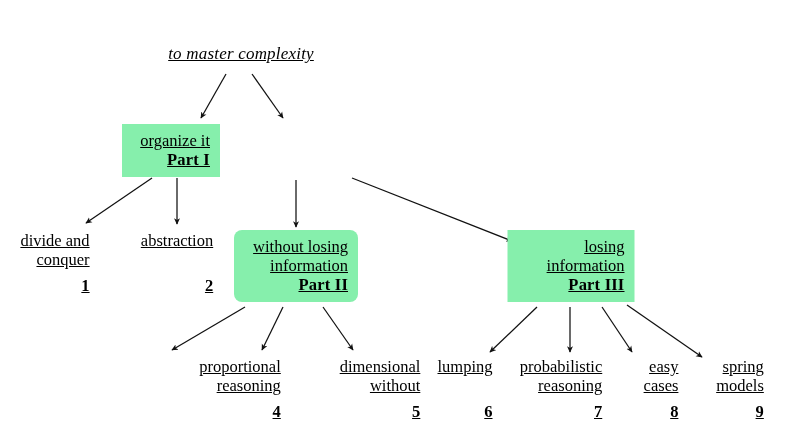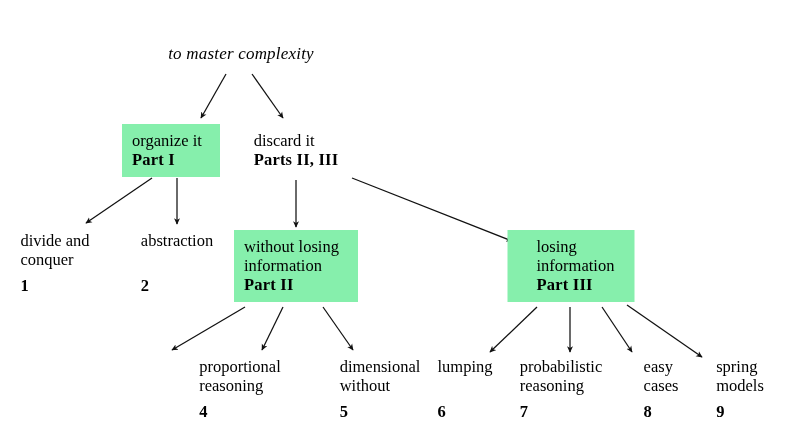--- a/index.html
+++ b/index.html
@@ -21,24 +21,25 @@
   #edge-layer {
     position: absolute;
     left: 0;
     top: 0;
     width: 800px;
     height: 439px;
     pointer-events: none;
   }
   .node {
     position: absolute;
-    text-align: left;
+    text-align: right;
     line-height: 1.16;
     font-size: 16.5px;
     white-space: nowrap;
+    text-decoration: underline;
   }
   .node-box {
     background: #86efac;
     padding: 7px 10px 8px 10px;
   }
   .node .line {
     display: block;
   }
   .node .part {
     display: block;
@@ -102,37 +103,33 @@
 
   <div class="node c" id="root-node" style="left:241px; top:44px;">
     <span class="line">to master complexity</span>
   </div>
 
   <div class="node node-box c" style="left:171px; top:124px; width:78px;">
     <span class="line">organize it</span>
     <span class="part">Part I</span>
   </div>
 
-  <div class="node c" style="left:296px; top:131px;">
-    <span class="line">discard it</span>
-    <span class="part">Parts II, III</span>
-  </div>
 
   <div class="node c" style="left:55px; top:231px;">
     <span class="line">divide and</span>
     <span class="line">conquer</span>
     <span class="num">1</span>
   </div>
 
   <div class="node c" style="left:177px; top:231px;">
     <span class="line">abstraction</span>
     <span class="num" style="margin-top:26px;">2</span>
   </div>
 
-  <div class="node node-box c" style="left:296px; top:230px; width:104px;">
+  <div class="node node-box c" style="left:296px; top:230px; width:104px;border-radius:8px;">
     <span class="line">without losing</span>
     <span class="line">information</span>
     <span class="part">Part II</span>
   </div>
 
   <div class="node node-box c" style="left:571px; top:230px; width:88px;padding-left:29px;">
     <span class="line">losing</span>
     <span class="line">information</span>
     <span class="part">Part III</span>
   </div>

